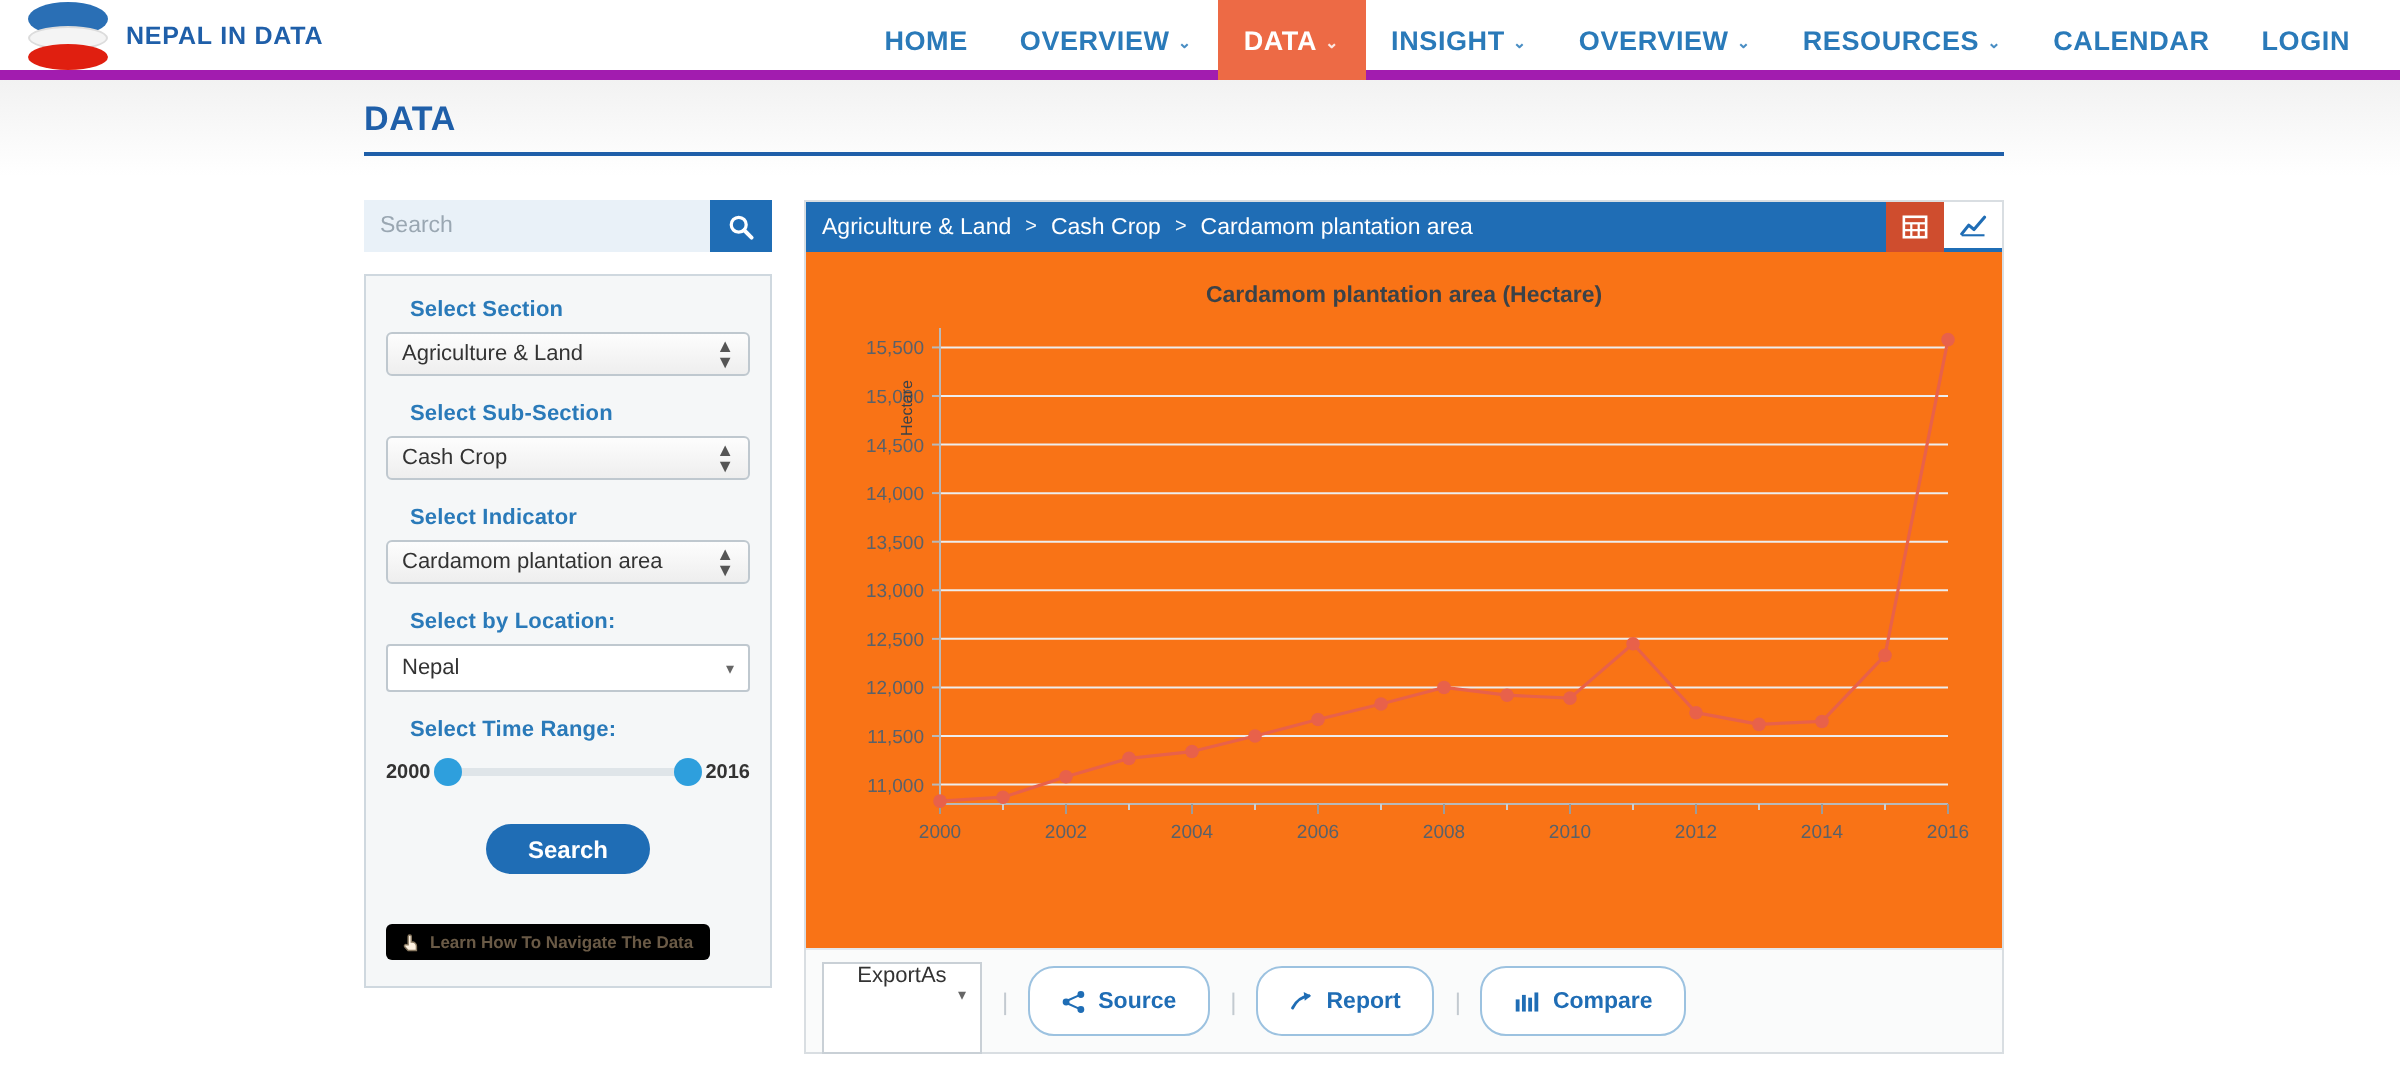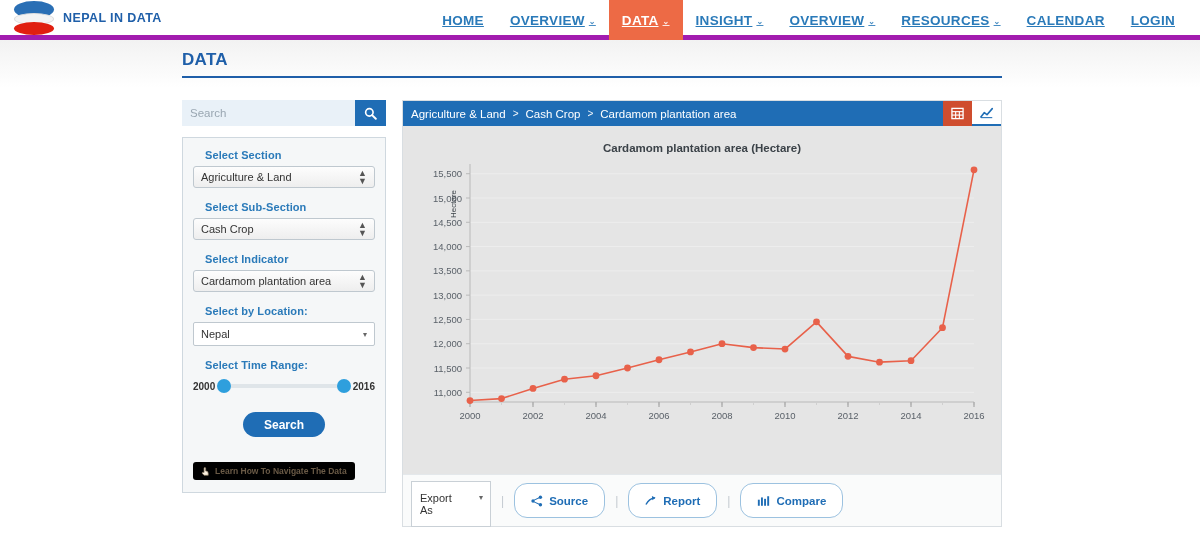--- a/index.html
+++ b/index.html
@@ -31,21 +31,21 @@
     color:#1f5fa9; font-size:12.5px; font-weight:bold; letter-spacing:.4px;
   }
   .menu {
     position:absolute; right:12px; top:0; height:40px;
     display:flex; align-items:stretch;
   }
   .menu-item {
     display:flex; align-items:center; gap:4px;
     padding:14px 13px;
     color:#2a7ab9; font-size:13.5px; font-weight:bold; letter-spacing:.3px;
-    cursor:pointer; white-space:nowrap;text-decoration:underline;
+    cursor:pointer; white-space:nowrap;
   }
   .menu-item.active { background:#ed6a45; color:#ffffff; }
   .caret { font-size:8px; opacity:.85; position:relative; top:1px; }
 
   
   .page-head-wrap { background:linear-gradient(#f2f2f2,#ffffff); height:48px; }
   .page-head {
     width:820px; margin:0 auto; padding-top:10px;
     position:relative; left:-8px;
   }
@@ -137,34 +137,34 @@
   .crumb-sep { margin:0 7px; font-size:10px; opacity:.95; }
   .crumb-last { cursor:default; }
   .view-toggles { margin-left:auto; display:flex; height:25px; }
   .vt {
     width:29px; display:flex; align-items:center; justify-content:center;
     cursor:pointer;
   }
   .vt.table { background:#cf4d2e; }
   .vt.line { background:#ffffff; border-bottom:2px solid #1f6db5; }
 
-  .chart-area { height:348px; position:relative; background:#e5e5e5; }
+  .chart-area { height:348px; position:relative; background:#f97316; }
   .chart-title {
     text-align:center; font-size:11.5px; font-weight:bold; color:#3b4248;
     padding-top:16px;
   }
   svg.plot { display:block; margin:0 auto; }
 
   .bottombar {
     height:52px; border-top:1px solid #e4e8eb; background:#fafbfb;
     display:flex; align-items:center; padding-left:8px; gap:10px;
   }
   .export-box {
     width:80px; height:46px; border:1px solid #c9d0d6; background:#fff;
-    display:flex; flex-direction:column; justify-content:center;
+    display:flex; justify-content:center;
     padding:0 8px; font-size:11px; color:#333; cursor:pointer;
     position:relative; margin-top:6px;
   }
   .export-box .cr { position:absolute; right:7px; top:11px; font-size:8px; color:#666; }
   .pipe { color:#c3cad0; font-size:12px; }
   .pill {
     display:flex; align-items:center; gap:6px;
     height:35px; padding:0 16px; border:1px solid #9cc2e0; border-radius:13px;
     background:#fff; color:#1f6db5; font-size:11.5px; font-weight:bold;
     cursor:pointer;

